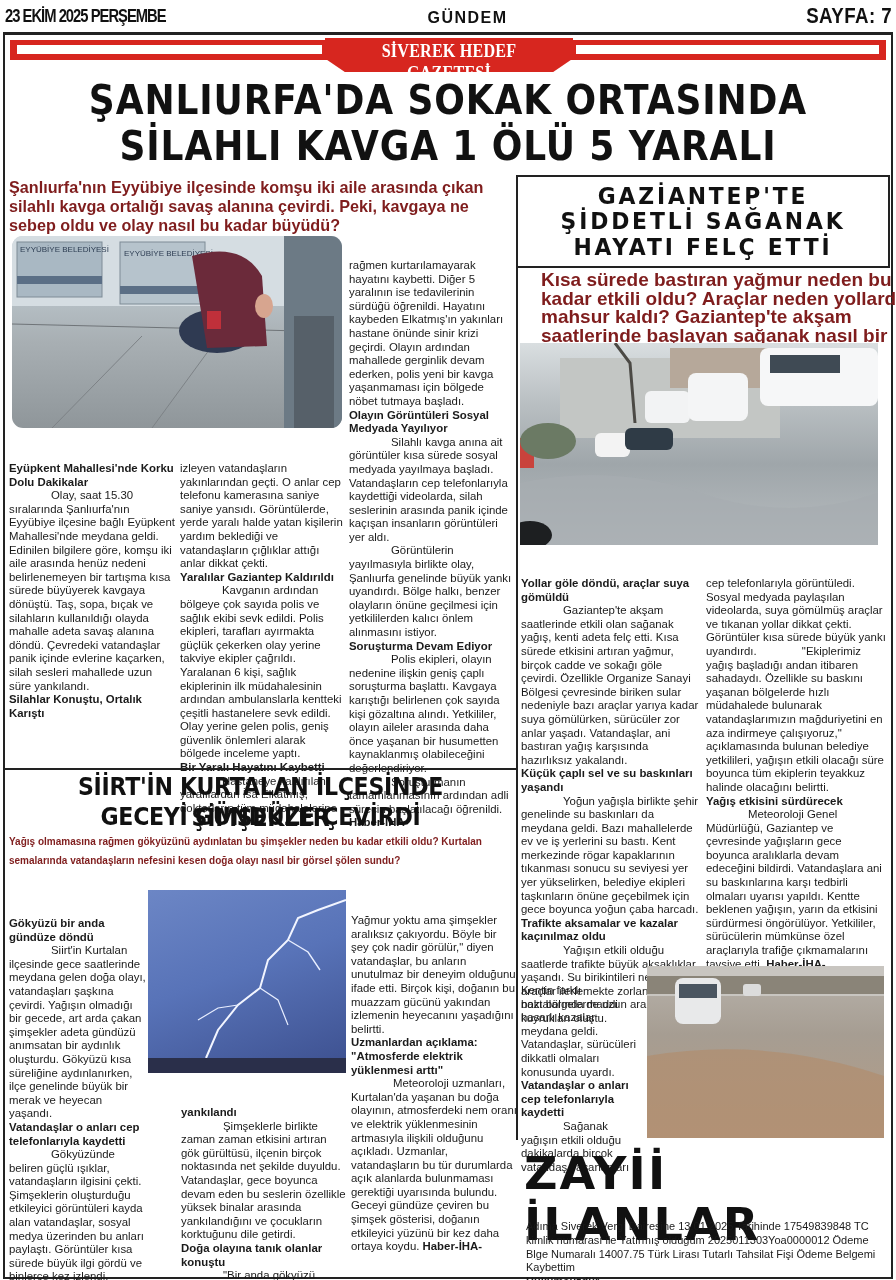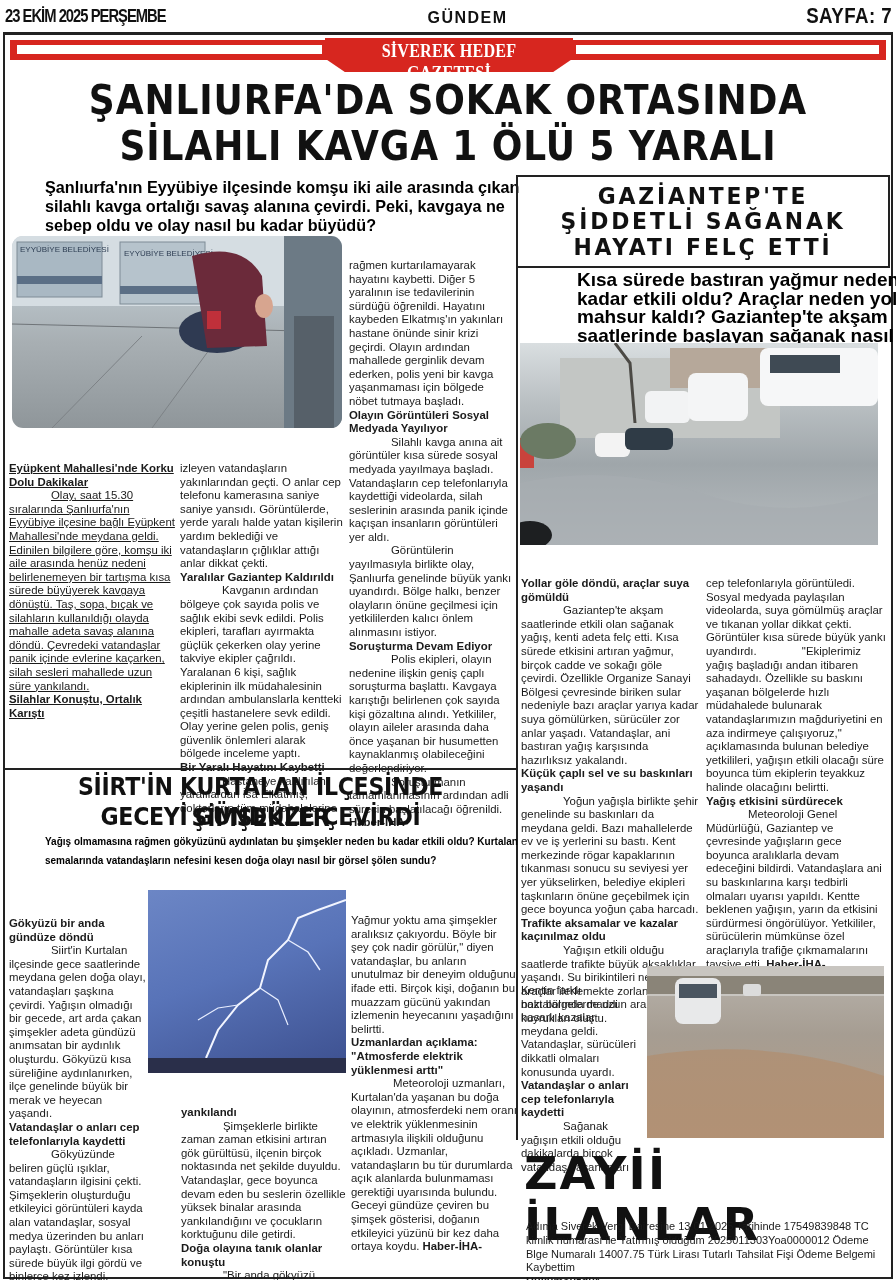--- a/index.html
+++ b/index.html
@@ -13,21 +13,21 @@
   .hdr-date { left: 5px; top: 6px; font-family: "Liberation Sans", sans-serif; font-weight: bold; font-size: 18px; letter-spacing: -1.2px; transform: scaleX(0.82); transform-origin: left; }
   .hdr-sec { left: 0; width: 896px; top: 9px; text-align: center; font-weight: bold; font-size: 16px; letter-spacing: 1.5px; padding-left: 39px; }
   .hdr-page { right: 4px; top: 3px; font-weight: bold; font-size: 22px; letter-spacing: 0.5px; transform: scaleX(0.85); transform-origin: right; }
   .frame { left: 3px; top: 32px; width: 890px; height: 1247px; border: 2px solid #222; border-top-width: 3px; }
   .band { left: 10px; top: 40px; width: 876px; height: 20px; background: #d7261f; }
   .band-inner-l { left: 17px; top: 45px; width: 305px; height: 9px; background: #fff; }
   .band-inner-r { left: 576px; top: 45px; width: 303px; height: 9px; background: #fff; }
   .band-tab { left: 325px; top: 38px; width: 248px; height: 34px; background: #d7261f; clip-path: polygon(0 0,100% 0,100% 60%,92% 100%,8% 100%,0 60%); }
   .band-title { left: 325px; top: 40px; width: 248px; text-align: center; color: #fff; font-family: "Liberation Serif", serif; font-weight: bold; font-size: 19px; letter-spacing: 0.2px; transform: scaleX(0.85); }
   .headline { left: 0; width: 896px; text-align: center; font-weight: 900; font-family: "DejaVu Sans", sans-serif; font-size: 40px; letter-spacing: 1px; line-height: 44px; transform: scaleX(0.9); transform-origin: center; }
-  .lede { font-weight: bold; font-size: 16.2px; line-height: 19px; color: #000000; margin-left: 36px; }
+  .lede { font-weight: bold; font-size: 16.2px; line-height: 19px; color: #7f1d1d; }
   .box { border: 2px solid #222; }
   .gz-title { text-align: center; font-family: "DejaVu Sans", sans-serif; font-weight: 900; font-size: 23px; line-height: 27px; letter-spacing: 3px; transform: scaleX(0.95); }
   .siirt-title { left: 3px; width: 515px; text-align: center; font-family: "DejaVu Sans", sans-serif; font-weight: 900; font-size: 24px; line-height: 31px; letter-spacing: -0.3px; transform: scaleX(0.92); }
   .zayi-title { font-family: "DejaVu Sans", sans-serif; font-weight: 900; font-size: 44px; letter-spacing: 2px; transform: scaleX(1.05); transform-origin: left; }
   .img { overflow: hidden; }
 </style>
 </head>
 <body>
 
 <div class="abs hdr-date">23 EKİM 2025 PERŞEMBE</div>
@@ -61,21 +61,21 @@
     <line x1="140" y1="192" x2="200" y2="110" stroke="#7d8286" stroke-width="1"></line>
     <ellipse cx="205" cy="95" rx="38" ry="22" fill="#2f3a52"></ellipse>
     <path d="M180 20 Q230 5 250 40 L255 110 L195 112 Z" fill="#6b2a3a"></path>
     <rect x="195" y="75" width="14" height="18" fill="#c0303a"></rect>
     <rect x="272" y="0" width="58" height="192" fill="#6c7a85"></rect>
     <rect x="282" y="80" width="40" height="112" fill="#566069"></rect>
     <ellipse cx="252" cy="70" rx="9" ry="12" fill="#d7a58f"></ellipse>
   </svg>
 </div>
 
-<div class="abs p" style="left:9px; top:438px; width:166px;text-decoration:underline;">
+<div class="abs p" style="left:9px; top:438px; width:166px;">
   <span class="sub">Eyüpkent Mahallesi'nde Korku Dolu Dakikalar</span>
   <span class="ind"></span><span>Olay, saat 15.30 sıralarında Şanlıurfa'nın Eyyübiye ilçesine bağlı Eyüpkent Mahallesi'nde meydana geldi. Edinilen bilgilere göre, komşu iki aile arasında henüz nedeni belirlenemeyen bir tartışma kısa sürede büyüyerek kavgaya dönüştü. Taş, sopa, bıçak ve silahların kullanıldığı olayda mahalle adeta savaş alanına döndü. Çevredeki vatandaşlar panik içinde evlerine kaçarken, silah sesleri mahallede uzun süre yankılandı.</span>
   <span class="sub">Silahlar Konuştu, Ortalık Karıştı</span>
   <span class="ind"></span>
 </div>
 <div class="abs p" style="left:180px; top:438px; width:166px;">
   <span>izleyen vatandaşların yakınlarından geçti. O anlar cep telefonu kamerasına saniye saniye yansıdı. Görüntülerde, yerde yaralı halde yatan kişilerin yardım beklediği ve vatandaşların çığlıklar attığı anlar dikkat çekti.</span>
   <span class="sub">Yaralılar Gaziantep Kaldırıldı</span>
   <span class="ind"></span><span>Kavganın ardından bölgeye çok sayıda polis ve sağlık ekibi sevk edildi. Polis ekipleri, tarafları ayırmakta güçlük çekerken olay yerine takviye ekipler çağrıldı. Yaralanan 6 kişi, sağlık ekiplerinin ilk müdahalesinin ardından ambulanslarla kentteki çeşitli hastanelere sevk edildi. Olay yerine gelen polis, geniş güvenlik önlemleri alarak bölgede inceleme yaptı.</span>
   <span class="sub">Bir Yaralı Hayatını Kaybetti</span>

